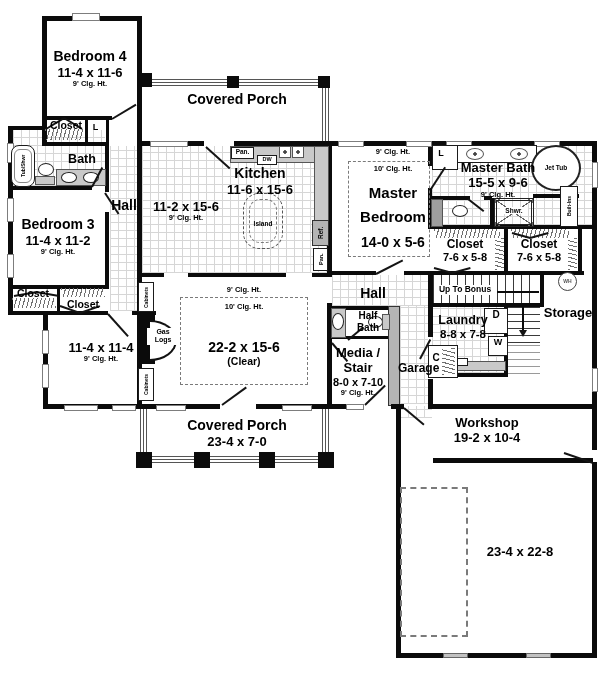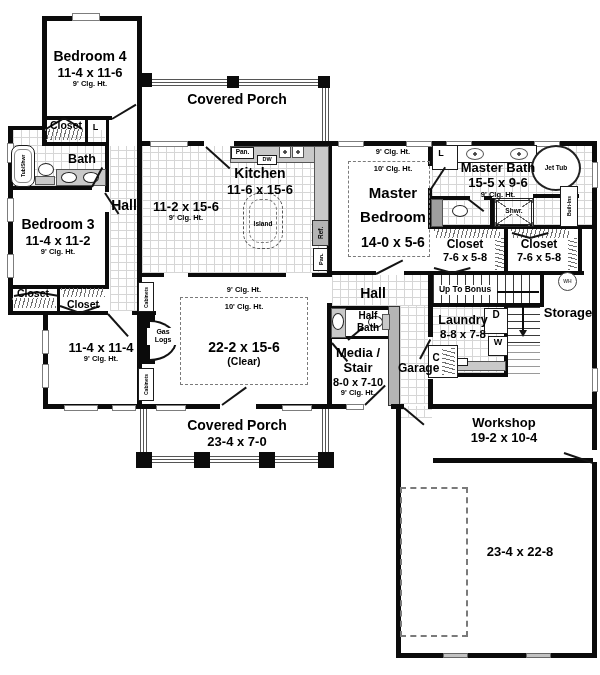--- a/index.html
+++ b/index.html
@@ -359,21 +359,21 @@
   <div class="lbl" style="left:430px;top:313px;width:66px">
     <span class="f125">Laundry</span>
     <span class="f115">8-8 x 7-8</span>
   </div>
   <div class="lbl f13" style="left:538px;top:306px;width:60px">Storage</div>
   <div class="lbl f85 whitebg" style="left:435px;top:285px;width:60px">Up To Bonus</div>
   <div class="lbl" style="left:160px;top:417px;width:154px">
     <span class="f14">Covered Porch</span>
     <span class="f13">23-4 x 7-0</span>
   </div>
-  <div class="lbl" style="left:440px;top:415px;width:128px">
+  <div class="lbl" style="left:423px;top:415px;width:128px">
     <span class="f13">Workshop</span>
     <span class="f13">19-2 x 10-4</span>
   </div>
   <div class="lbl" style="left:452px;top:544px;width:136px">
     <span class="f13">23-4 x 22-8</span>
   </div>
 
 </div>
 
 </body></html>

